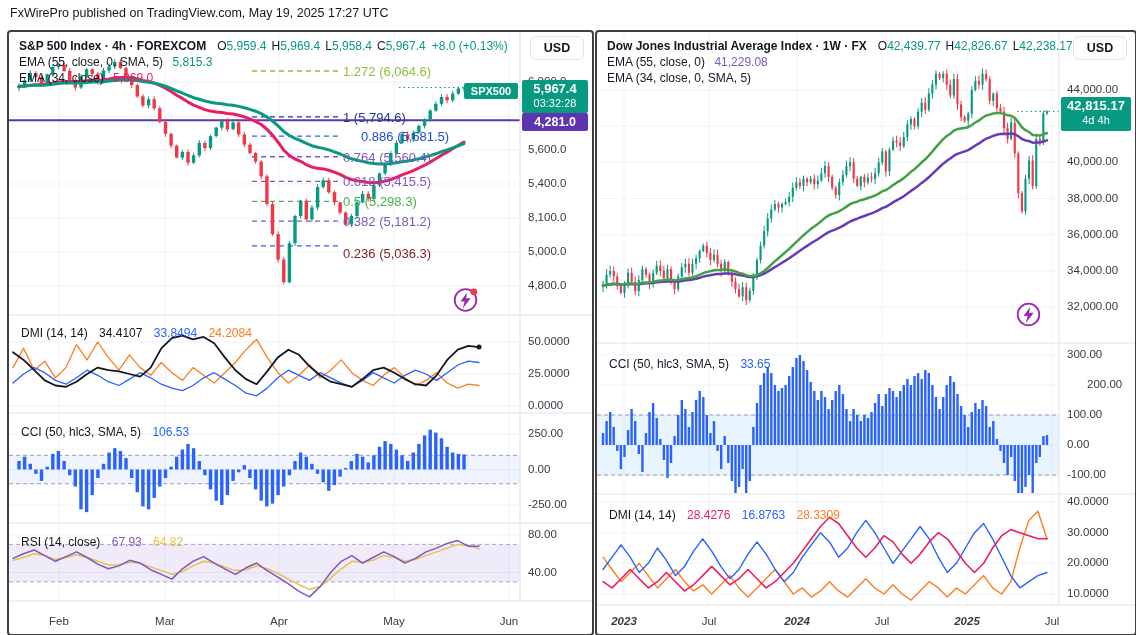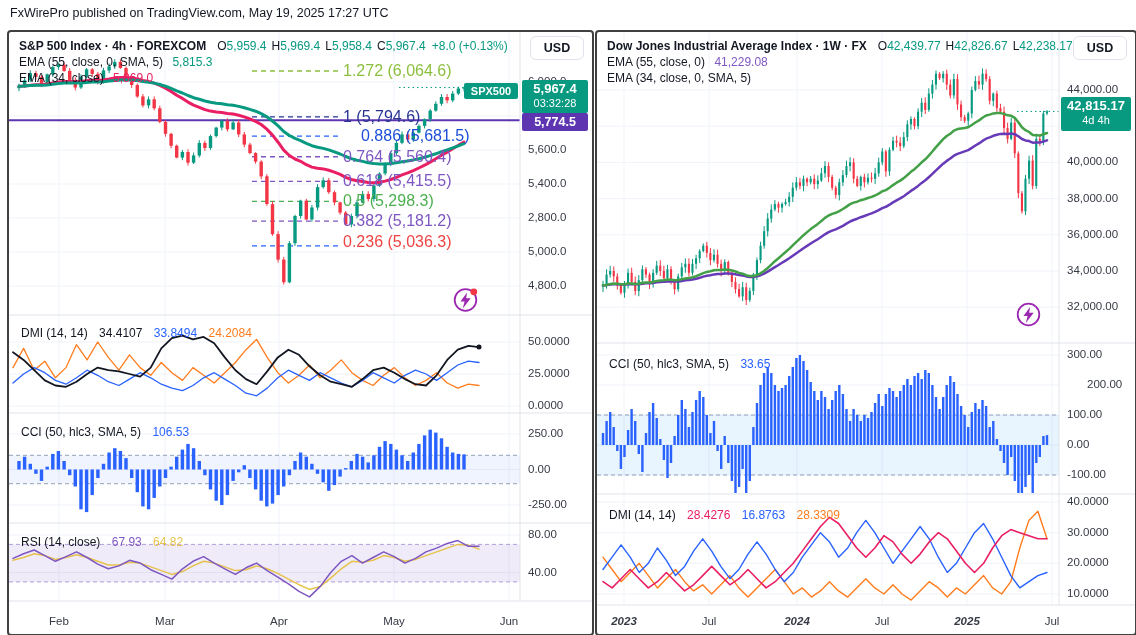--- a/index.html
+++ b/index.html
@@ -18,21 +18,21 @@
   .hdr .chg{color:#089981;margin-left:6px;}
   .emaval{margin-left:6px;}
   .usd-btn{position:absolute;top:4px;right:8px;width:54px;height:24px;z-index:7;
     background:#fff;border:1px solid #e0e3eb;border-radius:6px;font-family:"Liberation Sans",sans-serif;
     font-size:12.5px;font-weight:600;color:#131722;cursor:pointer;}
   .pane-hdr{position:absolute;left:12px;z-index:5;font-size:12px;color:#131722;white-space:nowrap;}
   .pane-hdr span{margin-left:8px;}
   .ax{position:absolute;z-index:4;font-size:11.5px;color:#363a45;white-space:nowrap;}
   .tick{position:absolute;z-index:4;font-size:11.5px;color:#363a45;transform:translateX(-50%);}
   .tick.bold{font-weight:700;font-style:italic;}
-  .fib-lbl{position:absolute;z-index:4;font-size:16px;transform:translateY(-50%);white-space:nowrap;}
+  .fib-lbl{position:absolute;z-index:4;font-size:13px;transform:translateY(-50%);white-space:nowrap;}
   .badge{position:absolute;z-index:6;color:#fff;text-align:center;border-radius:2px;line-height:1.25;}
   .badge .b1{font-size:13px;font-weight:700;}
   .badge .b2{font-size:11px;}
   .sym-badge{position:absolute;z-index:6;color:#fff;font-size:11px;font-weight:700;
     text-align:center;border-radius:2px;}
   .bolt{position:absolute;z-index:6;cursor:pointer;}
   .hit{position:absolute;z-index:8;background:transparent;}
 </style>
 </head>
 <body>
@@ -359,55 +359,55 @@
       <span style="margin-left:0">RSI (14, close)</span>
       <span style="color:#7e57c2">67.93</span>
       <span style="color:#e6c24c">64.82</span>
     </div>
 
     <div class="sym-badge" style="left:455px;top:51px;width:54px;height:16px;line-height:16px;background:#089981">SPX500</div>
     <div class="badge" style="left:513px;top:48px;width:66px;height:32px;background:#089981;padding-top:1px">
       <div class="b1">5,967.4</div>
       <div class="b2">03:32:28</div>
     </div>
-    <div class="badge" style="left:513px;top:81px;width:66px;height:18px;background:#5e35b1;font-size:12.5px;font-weight:700;line-height:18px">5,774.5</div>
+    <div class="badge" style="left:513px;top:81px;width:66px;height:18px;background:#5e35b1;font-size:12.5px;font-weight:700;line-height:18px">4,281.0</div>
 
     <div class="bolt" style="left:443px;top:254px">
       <svg width="27" height="27" viewBox="0 0 27 27">
         <circle cx="13.5" cy="14" r="10.8" fill="none" stroke="#9c27b0" stroke-width="1.8"></circle>
         <polygon points="15,6.5 8.5,15.5 12.6,15.5 10.8,22.5 18.7,12.3 14.2,12.3" fill="#9c27b0"></polygon>
         <circle cx="21.8" cy="5.8" r="3.4" fill="#f23645"></circle>
       </svg>
     </div>
 
     <div class="hit" style="left:511px;top:0;width:72px;height:569px"></div>
     <div class="hit" style="left:0;top:569px;width:583px;height:33px"></div>
   <div class="ax" style="left:519px;top:42.999999999999886px">6,000.0</div>
       <div class="ax" style="left:519px;top:76.99999999999989px">5,800.0</div>
       <div class="ax" style="left:519px;top:110.99999999999989px">5,600.0</div>
       <div class="ax" style="left:519px;top:144.9999999999999px">5,400.0</div>
-      <div class="ax" style="left:519px;top:178.9999999999999px">2,800.0</div>
+      <div class="ax" style="left:519px;top:178.9999999999999px">8,100.0</div>
       <div class="ax" style="left:519px;top:212.9999999999999px">5,000.0</div>
       <div class="ax" style="left:519px;top:246.9999999999999px">4,800.0</div>
       <div class="ax" style="left:519px;top:303px">50.0000</div>
       <div class="ax" style="left:519px;top:335px">25.0000</div>
       <div class="ax" style="left:519px;top:367px">0.0000</div>
       <div class="ax" style="left:519px;top:395px">250.00</div>
       <div class="ax" style="left:519px;top:430.5px">0.00</div>
       <div class="ax" style="left:519px;top:466px">-250.00</div>
       <div class="ax" style="left:519px;top:496px">80.00</div>
       <div class="ax" style="left:519px;top:533.5px">40.00</div>
       <div class="fib-lbl" style="left:334px;top:39.0179999999998px;color:#8cbf3f">1.272 (6,064.6)</div>
       <div class="fib-lbl" style="left:334px;top:84.91799999999989px;color:#283593">1 (5,794.6)</div>
       <div class="fib-lbl" style="left:352px;top:104.14499999999998px;color:#1d4ed8">0.886 (5,681.5)</div>
       <div class="fib-lbl" style="left:334px;top:124.73199999999997px;color:#7e57c2">0.764 (5,560.4)</div>
       <div class="fib-lbl" style="left:334px;top:149.3649999999999px;color:#7e57c2">0.618 (5,415.5)</div>
       <div class="fib-lbl" style="left:334px;top:169.28899999999987px;color:#4caf50">0.5 (5,298.3)</div>
       <div class="fib-lbl" style="left:334px;top:189.1959999999999px;color:#7e57c2">0.382 (5,181.2)</div>
-      <div class="fib-lbl" style="left:334px;top:210px;color:#ef4444">0.236 (5,036.3)</div>
+      <div class="fib-lbl" style="left:334px;top:221px;color:#7f1d1d">0.236 (5,036.3)</div>
       <div class="tick" style="left:50px;top:583px">Feb</div>
       <div class="tick" style="left:156px;top:583px">Mar</div>
       <div class="tick" style="left:270px;top:583px">Apr</div>
       <div class="tick" style="left:385px;top:583px">May</div>
       <div class="tick" style="left:500px;top:583px">Jun</div>
     </section>
 
   <section class="card" id="cardR">
     <svg id="svgR" width="538" height="602">
         <line x1="27" y1="0" x2="27" y2="573" stroke="#f0f3fa" stroke-width="1"></line>

